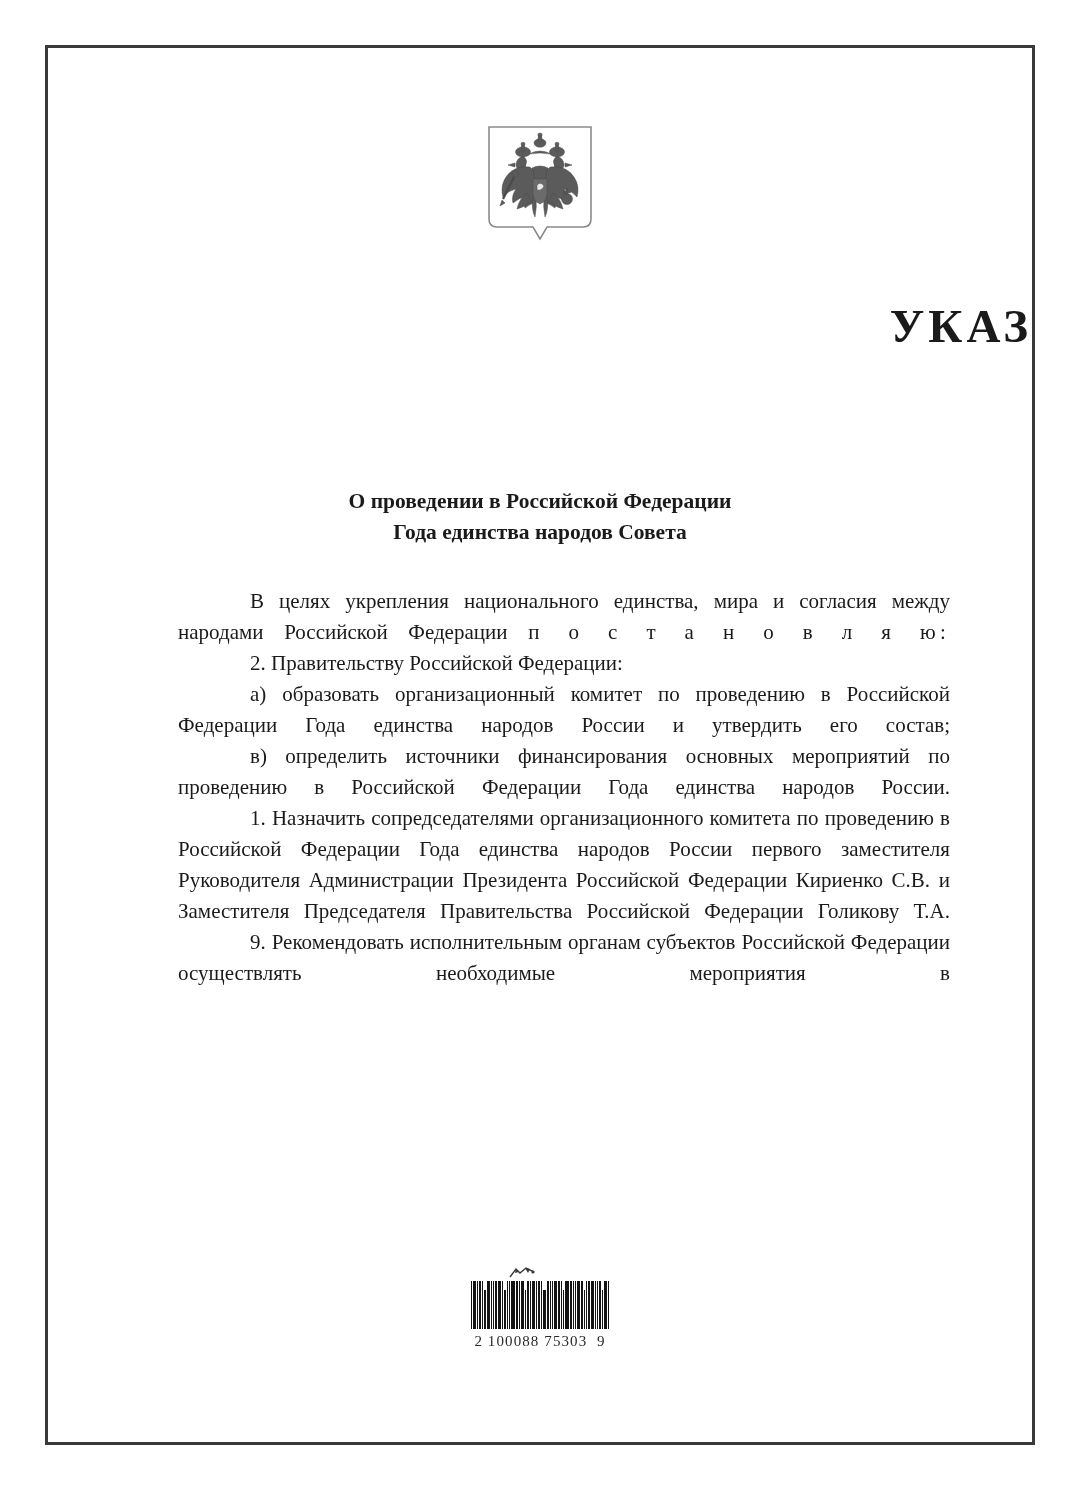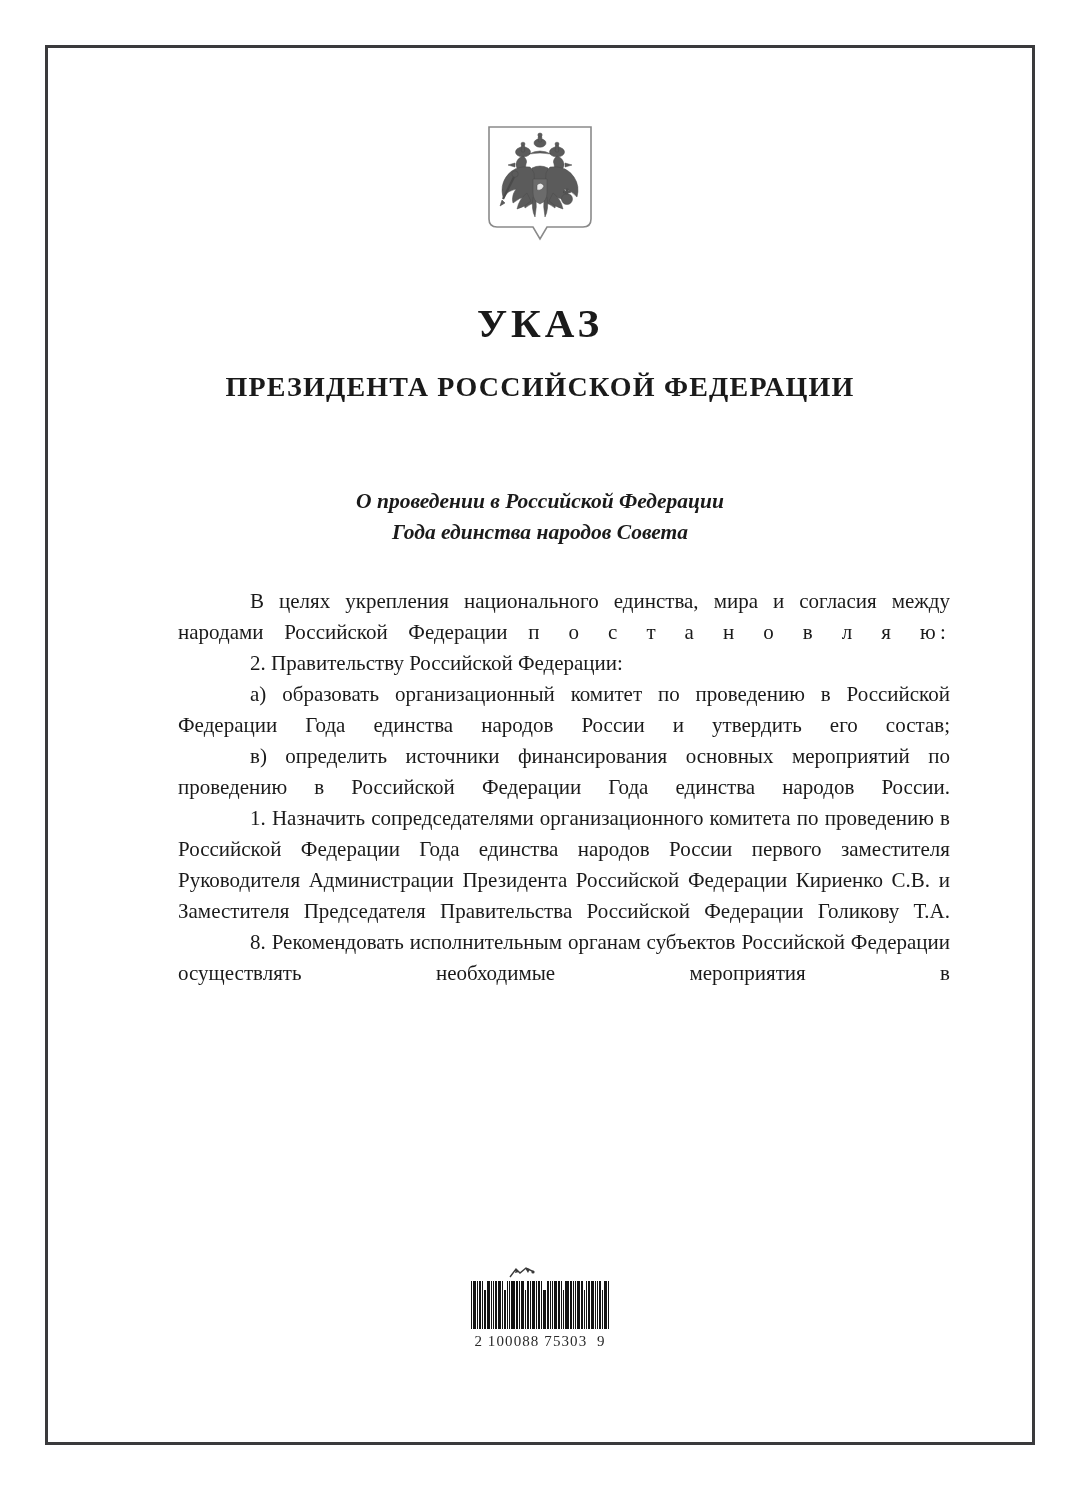--- a/index.html
+++ b/index.html
@@ -49,22 +49,22 @@
     height: 128px;
     display: block;
   }
 
   
   #doc-title {
     position: absolute;
     left: 0;
     right: 0;
     top: 255px;
-    text-align: center;
-    font-size: 41px;
+    text-align: right;
+    font-size: 47px;
     font-weight: 700;
     letter-spacing: 4px;
     line-height: 1;
   }
   #doc-subtitle {
     position: absolute;
     left: 0;
     right: 0;
     top: 325px;
     text-align: center;
@@ -78,21 +78,21 @@
   #doc-heading {
     position: absolute;
     left: 130px;
     right: 130px;
     top: 438px;
     text-align: center;
     font-size: 21.5px;
     font-weight: 700;
     line-height: 1.42;
   }
-  #doc-heading .hline { display: block; font-style: italic; }
+  #doc-heading .hline { display: block; }
 
   
   #doc-body {
     position: absolute;
     left: 130px;
     right: 82px;
     top: 538px;
     font-size: 21px;
     line-height: 1.475;
     text-align: justify;
@@ -194,42 +194,41 @@
           <path d="M62 74 q2 12 -2 20 q-2 -10 -1 -20 Z"></path>
 
           <path d="M48 56 h14 v14 q0 8 -7 11 q-7 -3 -7 -11 Z" fill="#6b6b6b"></path>
           <path d="M52 62 q4 -4 7 1 q-2 5 -7 4 Z" fill="#e8e8e8"></path>
         </g>
       </svg>
     </div>
 
     <div id="doc-title">УКАЗ</div>
 
-    <div id="doc-subtitle">ПРЕЗИДЕНТА РОССИЙСКОЙ ФЕДЕРАЦИИ</div>
 
     <div id="doc-heading">
       <span class="hline">О проведении в Российской Федерации</span>
       <span class="hline">Года единства народов Совета</span>
     </div>
 
     <div id="doc-body">
 
       <p class="last-line-stretch"><span>В целях укрепления национального единства, мира и согласия между народами Российской Федерации </span><span class="spaced-out">п о с т а н о в л я ю:</span></p>
 
 
       <p>2. Правительству Российской Федерации:</p>
 
       <p class="last-line-stretch">а) образовать организационный комитет по проведению в Российской Федерации Года единства народов России и утвердить его состав;</p>
 
 
       <p class="last-line-stretch">в) определить источники финансирования основных мероприятий по проведению в Российской Федерации Года единства народов России.</p>
 
       <p class="last-line-stretch">1. Назначить сопредседателями организационного комитета по проведению в Российской Федерации Года единства народов России первого заместителя Руководителя Администрации Президента Российской Федерации Кириенко С.В. и Заместителя Председателя Правительства Российской Федерации Голикову Т.А.</p>
 
-      <p class="last-line-stretch">8. Рекомендовать исполнительным органам субъектов Российской Федерации осуществлять необходимые мероприятия в</p>
+      <p class="last-line-stretch">9. Рекомендовать исполнительным органам субъектов Российской Федерации осуществлять необходимые мероприятия в</p>
 
     </div>
 
     <div id="barcode-block">
       <svg id="barcode-mark" viewBox="0 0 30 14">
         <path d="M3 11 L9 3 L13 7 L19 2 L27 6" stroke="#3a3a3a" stroke-width="1.4" fill="none"></path>
         <path d="M9 3 l3 3 l-4 1 Z" fill="#3a3a3a"></path>
         <path d="M18 2 l5 1 l-2 4 Z" fill="#3a3a3a"></path>
         <circle cx="26" cy="6" r="1.6" fill="#3a3a3a"></circle>
       </svg>

